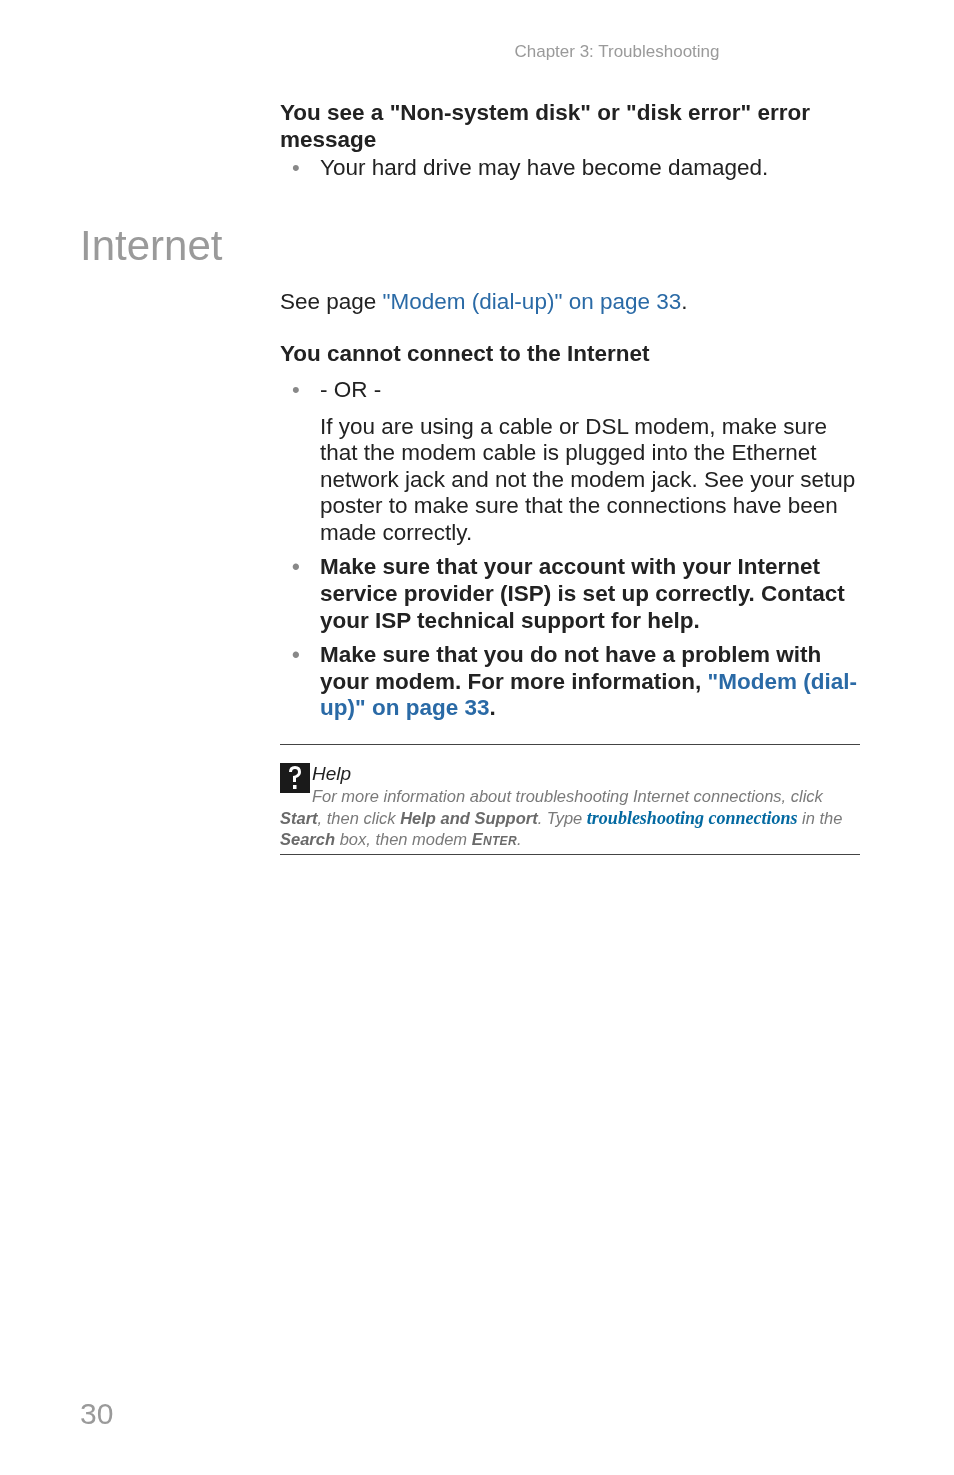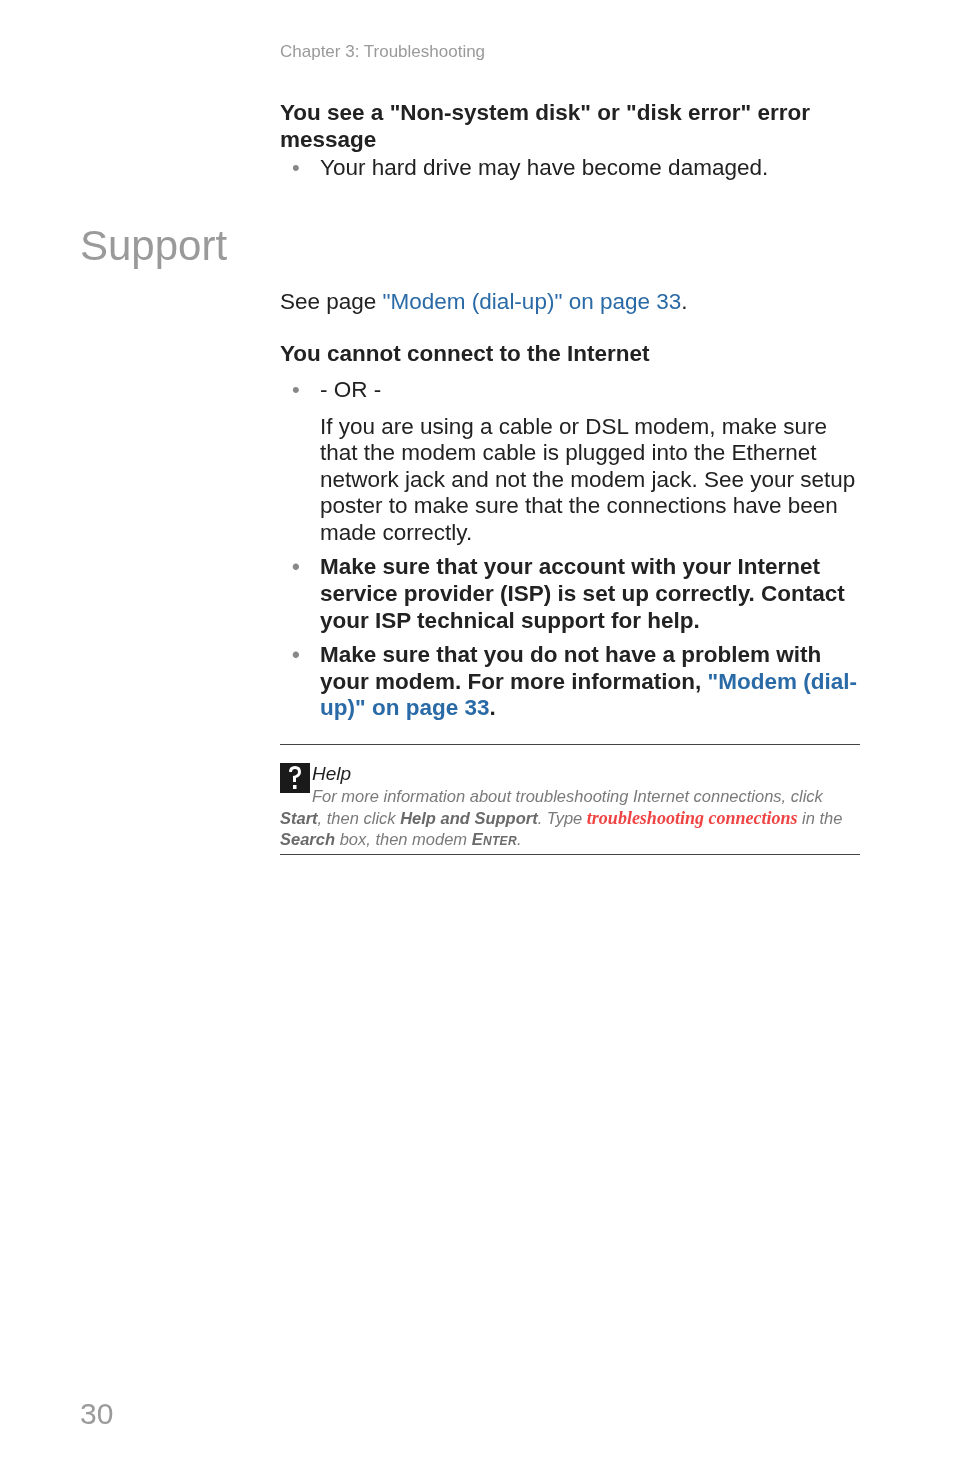--- a/index.html
+++ b/index.html
@@ -20,20 +20,21 @@
     width: 100%;
     height: 100%;
     padding-top: 42px;
   }
   .chapter-title {
     color: #9a9a9a;
     font-size: 17px;
     margin-left: 280px;
     margin-bottom: 38px;
     font-family: Verdana, sans-serif;
+    text-align: center;
   }
   .content-col {
     margin-left: 280px;
     width: 580px;
   }
   .bold-heading {
     font-weight: 600;
     font-size: 22.5px;
     line-height: 1.18;
     font-family: Verdana, sans-serif;
@@ -123,21 +124,21 @@
     color: #7a7a7a;
     font-size: 16.5px;
   }
   .help-body b {
     color: #6a6a6a;
     font-weight: bold;
   }
   .help-body .serif-kw {
     font-family: "Times New Roman", serif;
     font-weight: bold;
-    color: #ef4444;
+    color: #0369a1;
     font-size: 18px;
   }
   .sc {
     font-variant: small-caps;
     font-weight: bold;
     letter-spacing: 0.3px;
   }
   .page-number {
     position: absolute;
     left: 80px;
@@ -162,21 +163,21 @@
 
   <div class="content-col">
     <div class="bold-heading">You see a "Non-system disk" or "disk error" error message</div>
     <ul class="bullets">
       <li>
         <span>Your hard drive may have become damaged.</span>
       </li>
     </ul>
   </div>
 
-  <div class="section-title">Support</div>
+  <div class="section-title">Internet</div>
 
   <div class="content-col">
     <div class="see-also">
       <span>See page </span><span class="link">"Modem (dial-up)" on page 33</span><span>.</span>
     </div>
 
     <div class="bold-heading">You cannot connect to the Internet</div>
 
     <ul class="bullets">
       <li>

